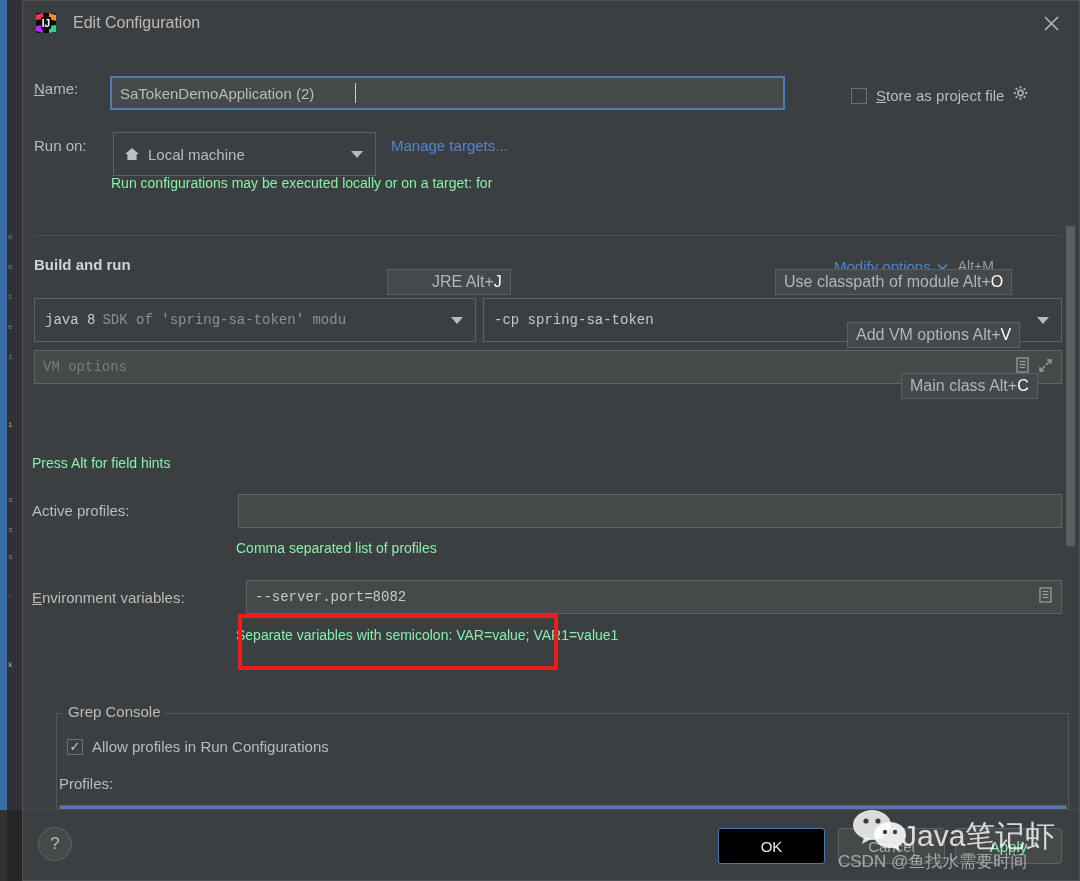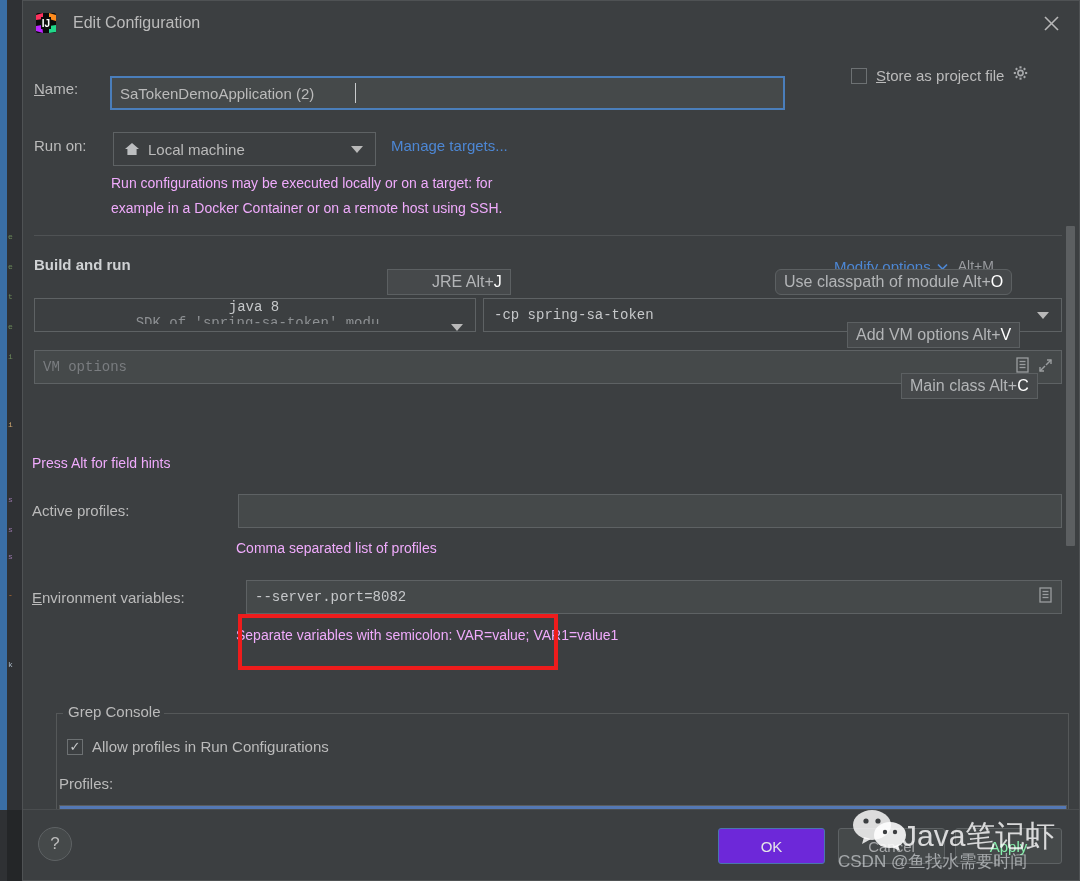--- a/index.html
+++ b/index.html
@@ -56,34 +56,34 @@
   
   #scrollarea { position: relative; flex: 1 1 auto; overflow: hidden; }
   #scrollthumb {
     position: absolute; right: 4px; top: 181px; width: 9px; height: 320px;
     background: #5c5f61; border-radius: 1px;
   }
 
   .row { position: absolute; display: flex; align-items: center; }
   .lbl { color: #bbbbbb; font-size: 15px; white-space: nowrap; }
   .lbl u { text-decoration: underline; }
-  .hint { color: #f0abfc; font-size: 14px; white-space: nowrap; }
+  .hint { color: #86efac; font-size: 14px; white-space: nowrap; }
   .link { color: #4d87d4; font-size: 15px; white-space: nowrap; cursor: pointer; }
 
   .field {
     background: #45494a; border: 1px solid #5e6264;
     height: 34px; display: flex; align-items: center;
     padding: 0 8px; color: #bbbbbb; font-size: 15px;
   }
   .field.mono { font-family: "Liberation Mono", monospace; font-size: 14px; }
   .field.focus { border: 2px solid #4a7ebb; background: #45494a; }
   .field .ph { color: #7a7d80; }
   .combo {
     background: #3c3f41; border: 1px solid #5e6264;
-    height: 34px; display: flex; align-items: center;
+    height: 44px; display: flex; align-items: center;
     padding: 0 12px 0 10px; color: #bbbbbb; font-size: 15px;
   }
   .caret {
     margin-left: auto; width: 0; height: 0;
     border-left: 6px solid transparent; border-right: 6px solid transparent;
     border-top: 7px solid #b9b9b9;
   }
 
   
   .tip {
@@ -132,21 +132,21 @@
     position: absolute; left: 15px; top: 17px; width: 34px; height: 34px;
     border-radius: 50%; background: #45494a; border: 1px solid #5e6264;
     color: #bbbbbb; font-size: 17px; display: flex;
     align-items: center; justify-content: center; cursor: pointer;
   }
   .dlgbtn {
     position: absolute; top: 18px; height: 36px;
     display: flex; align-items: center; justify-content: center;
     font-size: 15px; border-radius: 3px; cursor: pointer;
   }
-  #ok-btn { left: 695px; width: 107px; background: #6d28d9; border: 1px solid #4a76ad; color: #e4e6e8; }
+  #ok-btn { left: 695px; width: 107px; background: #000000; border: 1px solid #4a76ad; color: #e4e6e8; }
   #cancel-btn { left: 815px; width: 107px; background: #45494a; border: 1px solid #5e6264; color: #a6a8aa; }
   #apply-btn { left: 932px; width: 107px; background: #45494a; border: 1px solid #5e6264; color: #86efac; }
 
   
   #red-box {
     position: absolute; left: 215px; top: 569px; width: 320px; height: 56px;
     border: 4px solid #ee1c1c; z-index: 30;
   }
 
   
@@ -211,21 +211,21 @@
     <div class="row" style="left:11px; top:35px;">
       <div class="lbl" style="width:80px;">
         <u>N</u><span>ame:</span>
       </div>
     </div>
     <div class="field focus" style="position:absolute; left:87px; top:31px; width:675px;gap:40px;">
       <span>SaTokenDemoApplication (2)</span>
         <span style="width:1px;height:20px;background:#c9cbcd;display:inline-block;margin-left:1px;"></span>
     </div>
 
-    <div class="row" style="left:828px; top:20px;justify-content:center;">
+    <div class="row" style="left:828px; top:40px;justify-content:center;">
       <span class="cbox"></span>
       <span class="lbl" style="margin-left:9px;">
         <u>S</u>tore as project file
       </span>
       <span style="margin-left:8px;">
         <svg width="17" height="17" viewBox="0 0 17 17">
           <circle cx="8.5" cy="8" r="2.6" fill="none" stroke="#a9abad" stroke-width="1.6"></circle>
           <g stroke="#a9abad" stroke-width="2.1">
             <line x1="8.5" y1="1.3" x2="8.5" y2="3.4"></line>
               <line x1="8.5" y1="12.6" x2="8.5" y2="14.7"></line>
@@ -248,38 +248,37 @@
         <svg width="16" height="16" viewBox="0 0 16 16">
           <path d="M8 2 L15 8 L12.6 8 L12.6 14 L3.4 14 L3.4 8 L1 8 Z" fill="#bcbec0"></path>
         </svg>
       </span>
       <span>Local machine</span>
       <span class="caret"></span>
     </div>
     <div class="link" style="position:absolute; left:368px; top:92px;">Manage targets...</div>
 
     <div class="hint" style="position:absolute; left:88px; top:130px;">Run configurations may be executed locally or on a target: for</div>
-    <div class="hint" style="position:absolute; left:88px; top:155px;">example in a Docker Container or on a remote host using SSH.</div>
 
     <div class="sep" style="left:11px; top:190px; width:1028px;"></div>
 
     <div style="position:absolute; left:11px; top:211px; color:#d0d2d4; font-size:15px; font-weight:bold;">Build and run</div>
 
     <div style="position:absolute; left:811px; top:212px; display:flex; align-items:center;">
       <span class="link">Modify options</span>
       <span style="margin-left:6px;">
         <svg width="11" height="8" viewBox="0 0 11 8">
           <path d="M1 1.5 L5.5 6 L10 1.5" fill="none" stroke="#4d87d4" stroke-width="1.7"></path>
         </svg>
       </span>
       <span class="hint" style="margin-left:10px; color:#9a9ca0;">Alt+M</span>
     </div>
 
     <div class="combo mono" style="position:absolute; left:11px; top:253px; width:442px;
-         font-family:'Liberation Mono',monospace; font-size:14px;flex-direction:column;">
+         font-family:'Liberation Mono',monospace; font-size:14px;">
       <span style="color:#c6c8ca;">java 8</span>
       <span style="color:#8d9093; margin-left:7px; overflow:hidden; white-space:nowrap;">SDK of 'spring-sa-token' modu</span>
       <span class="caret"></span>
     </div>
 
     <div class="combo mono" style="position:absolute; left:460px; top:253px; width:579px;
          font-family:'Liberation Mono',monospace; font-size:14px;">
       <span style="color:#c6c8ca;">-cp spring-sa-token</span>
       <span class="caret"></span>
     </div>
@@ -347,21 +346,21 @@
 
     <div class="lbl" style="position:absolute; left:36px; top:730px;">Profiles:</div>
 
     <div id="profiles-list">
       <div class="selrow">default</div>
     </div>
 
     <div class="tip" style="left:364px; top:224px;padding-left:44px;">
       <span>JRE Alt+</span><b>J</b>
     </div>
-    <div class="tip" style="left:752px; top:224px;border-radius:6px;">
+    <div class="tip" style="left:752px; top:224px;">
       <span>Use classpath of module Alt+</span><b>O</b>
     </div>
     <div class="tip" style="left:824px; top:277px;">
       <span>Add VM options Alt+</span><b>V</b>
     </div>
     <div class="tip" style="left:878px; top:328px;">
       <span>Main class Alt+</span><b>C</b>
     </div>
 
     <div id="scrollthumb"></div>

